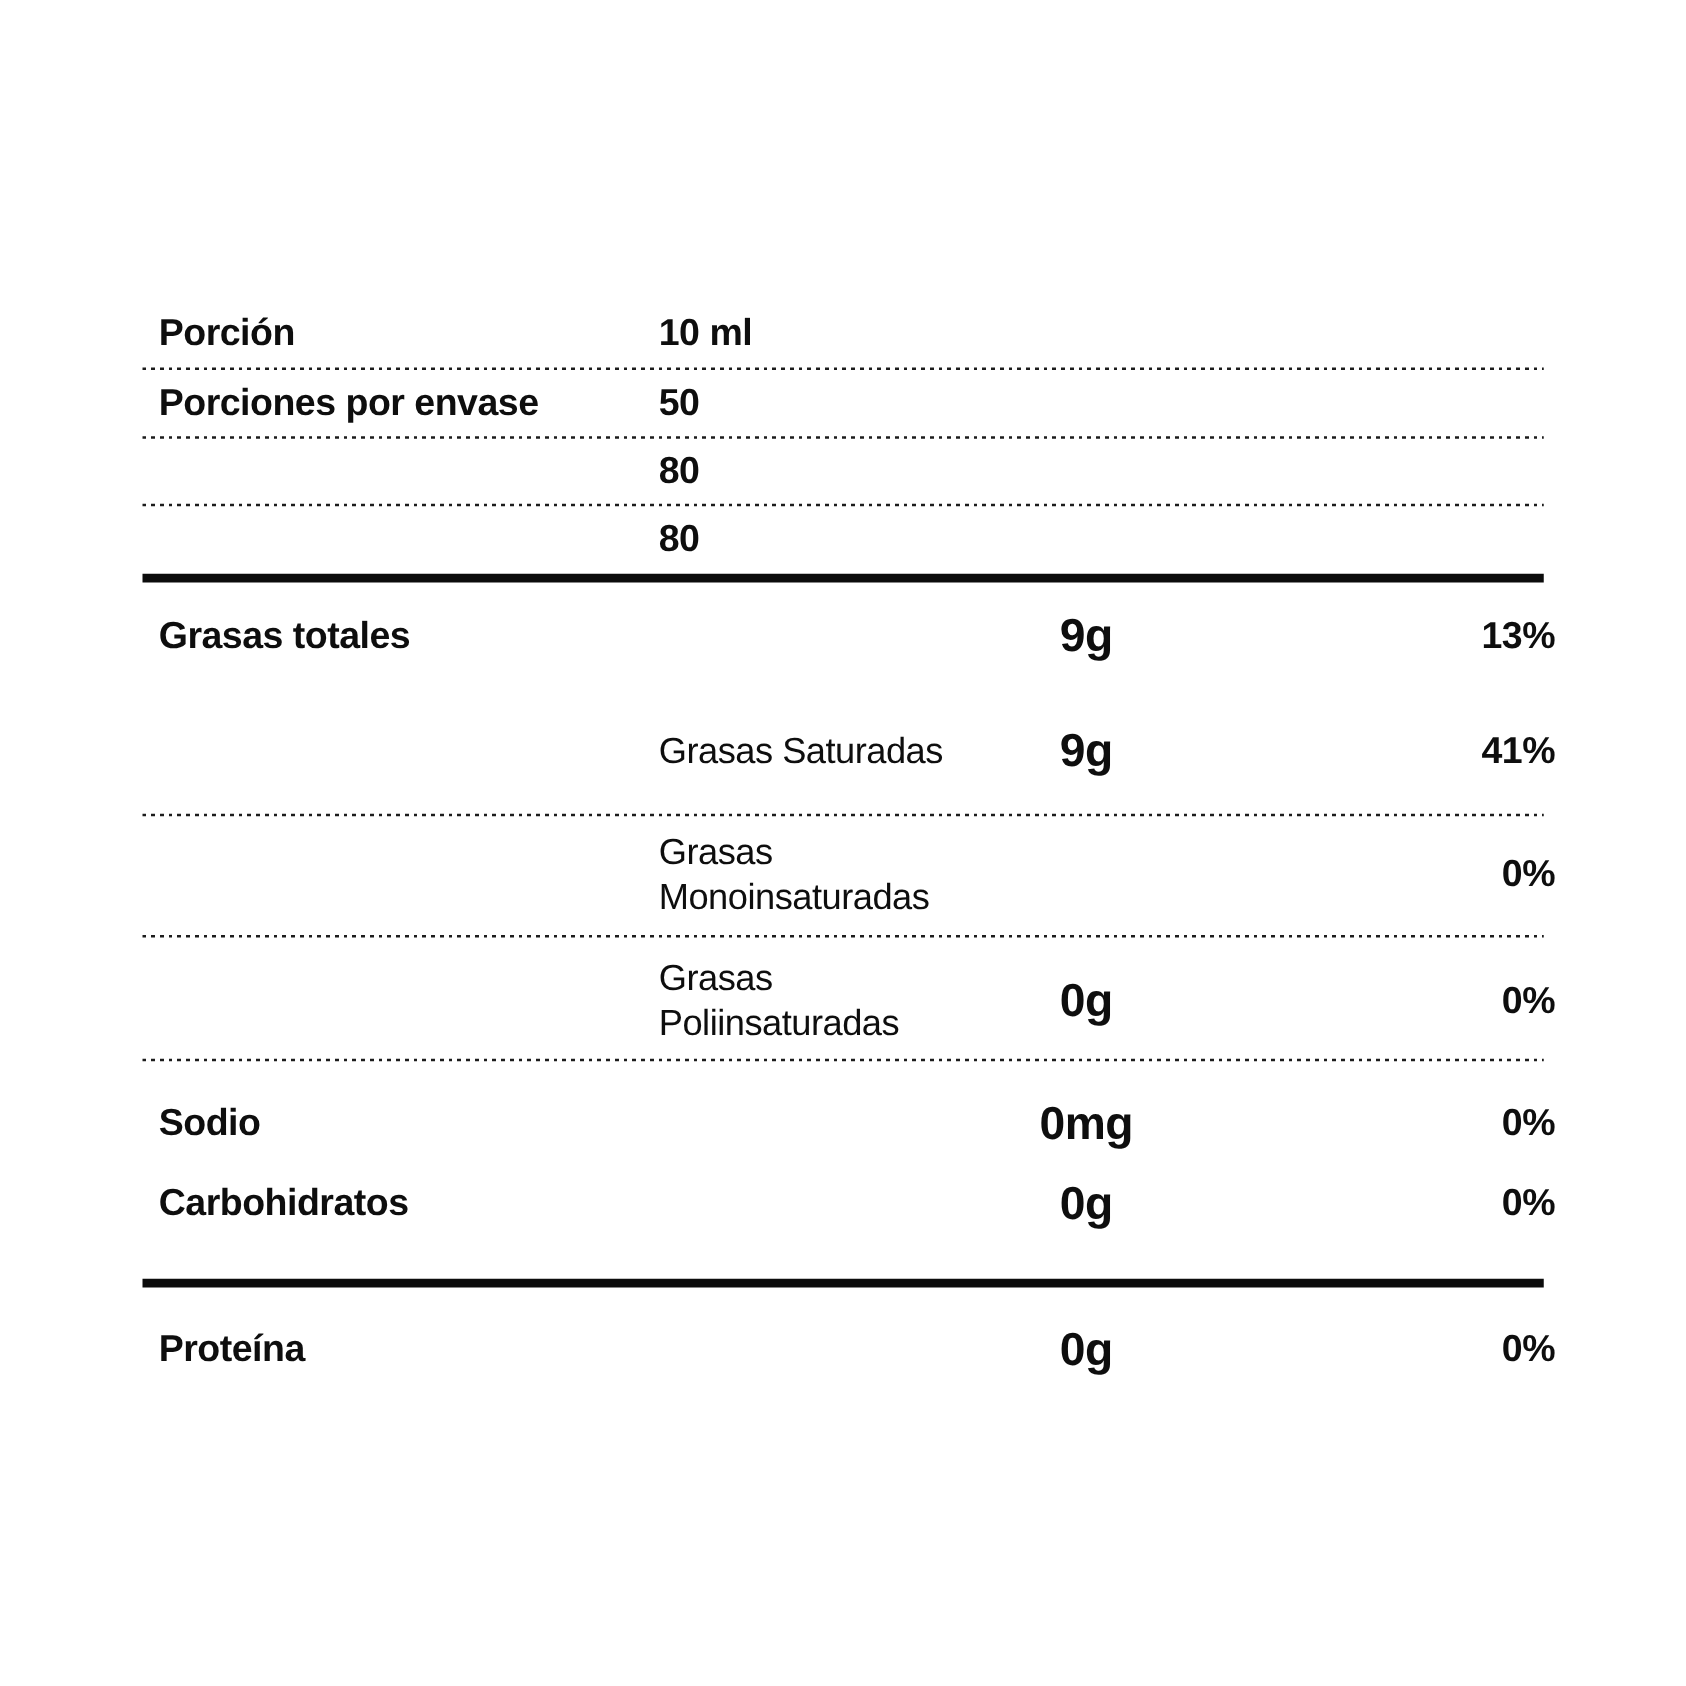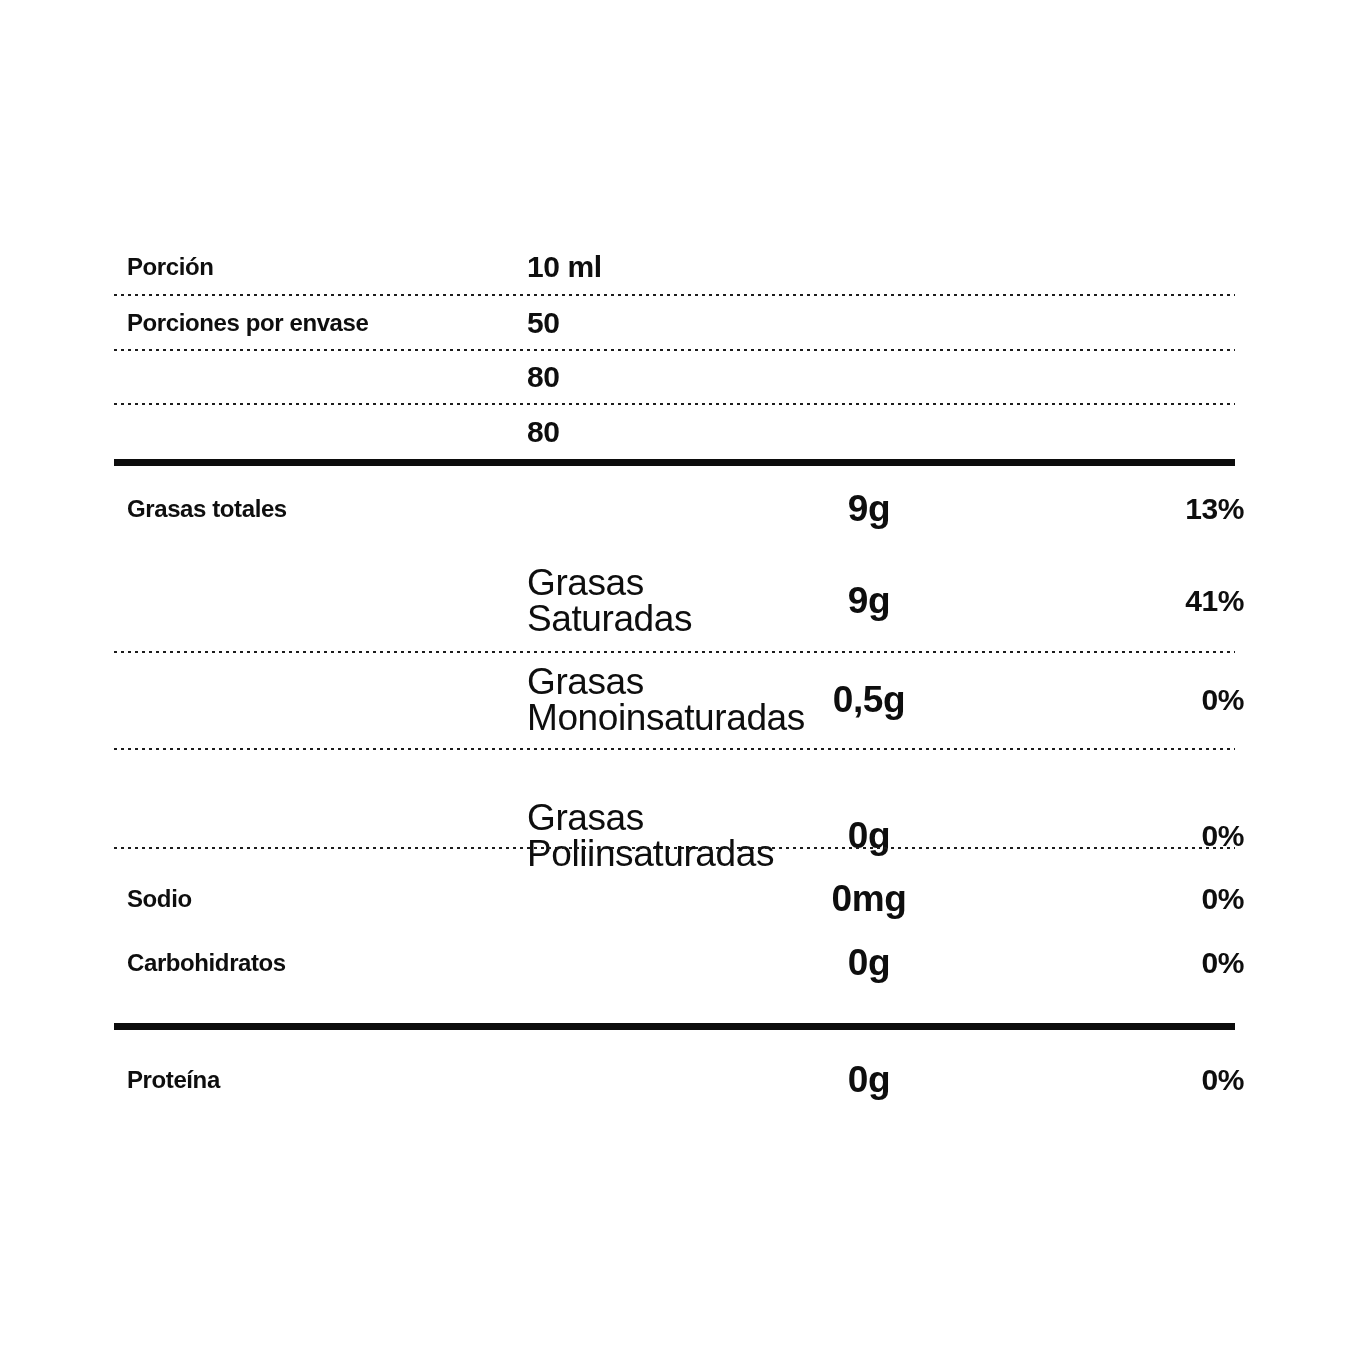--- a/index.html
+++ b/index.html
@@ -3,22 +3,22 @@
 <meta charset="utf-8">
 <style>
   html,body{margin:0;padding:0;background:#ffffff;}
   .sheet{
     position:relative;width:1349px;height:1349px;background:#ffffff;overflow:hidden;
     font-family:"Liberation Sans","DejaVu Sans",sans-serif;color:#0e0e0e;
   }
   .tablewrap{position:absolute;left:114px;top:0;width:1121px;height:1349px;}
   .row{position:absolute;left:0;width:100%;display:block;}
   .cell{position:absolute;top:50%;transform:translateY(-50%);letter-spacing:-0.4px;}
-  .c1{left:13px;width:392px;font-size:24px;font-weight:700;}
-  .c2{left:413px;width:268px;font-size:37px;font-weight:400;line-height:36px;}
+  .c1{left:13px;width:392px;font-size:30px;font-weight:700;}
+  .c2{left:413px;width:268px;font-size:29px;font-weight:400;line-height:36px;}
   .c2v{left:413px;width:300px;font-size:30px;font-weight:700;}
   .c3{left:630px;width:250px;font-size:37px;font-weight:700;text-align:center;}
   .c4{left:880px;width:250px;font-size:30px;font-weight:700;text-align:right;}
   .divider{
     position:absolute;left:0;width:100%;height:2px;
     background:repeating-linear-gradient(90deg,#1c1c1c 0 3px,transparent 3px 7px);
   }
   .thickbar{position:absolute;left:0;width:100%;height:7px;background:#0c0c0c;}
 </style>
 </head>
@@ -57,26 +57,25 @@
 
     <div class="row" style="top:565px;height:72px;">
       <div class="cell c2">Grasas Saturadas</div>
       <div class="cell c3">9g</div>
       <div class="cell c4">41%</div>
     </div>
     <div class="divider" style="top:651px;"></div>
 
     <div class="row" style="top:664px;height:72px;">
       <div class="cell c2">Grasas Monoinsaturadas</div>
-      <div class="cell c3">0,5g</div>
       <div class="cell c4">0%</div>
     </div>
     <div class="divider" style="top:748px;"></div>
 
-    <div class="row" style="top:800px;height:72px;">
+    <div class="row" style="top:765px;height:72px;">
       <div class="cell c2">Grasas Poliinsaturadas</div>
       <div class="cell c3">0g</div>
       <div class="cell c4">0%</div>
     </div>
     <div class="divider" style="top:847px;"></div>
 
     <div class="row" style="top:872px;height:54px;">
       <div class="cell c1">Sodio</div>
       <div class="cell c3">0mg</div>
       <div class="cell c4">0%</div>

